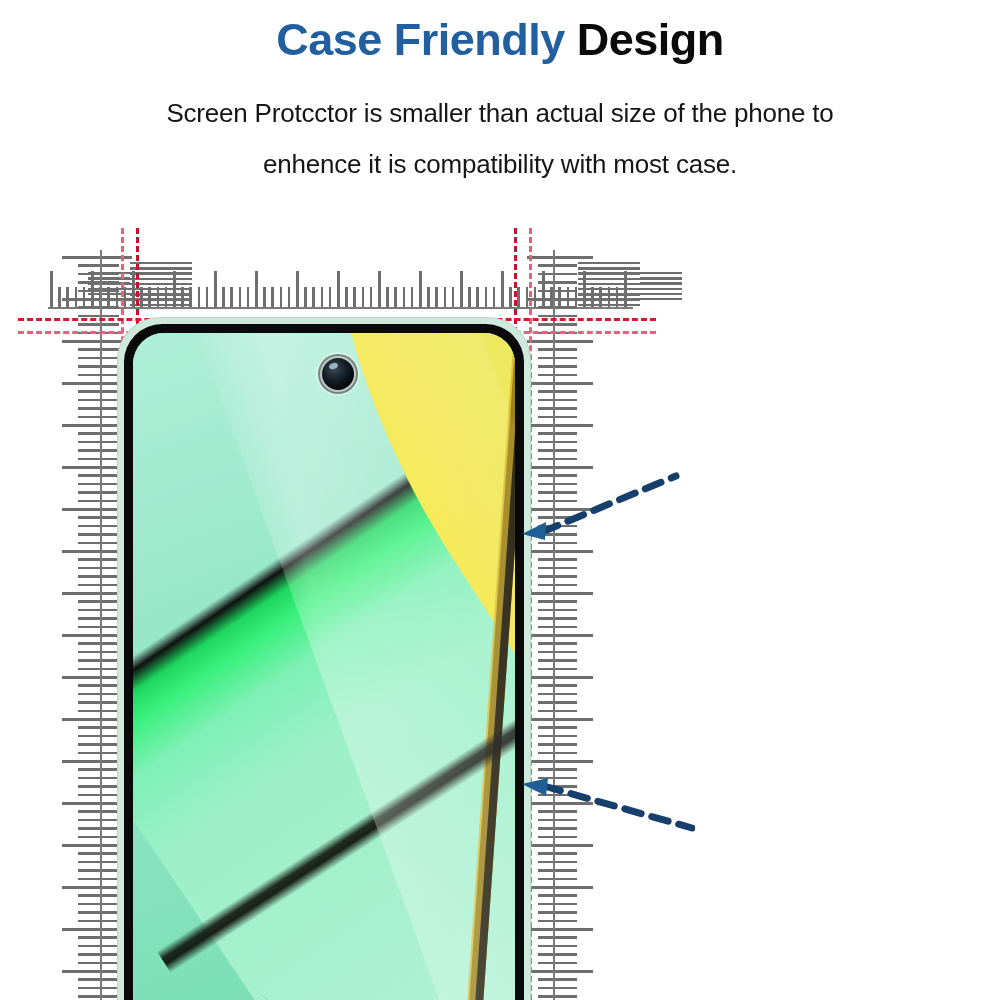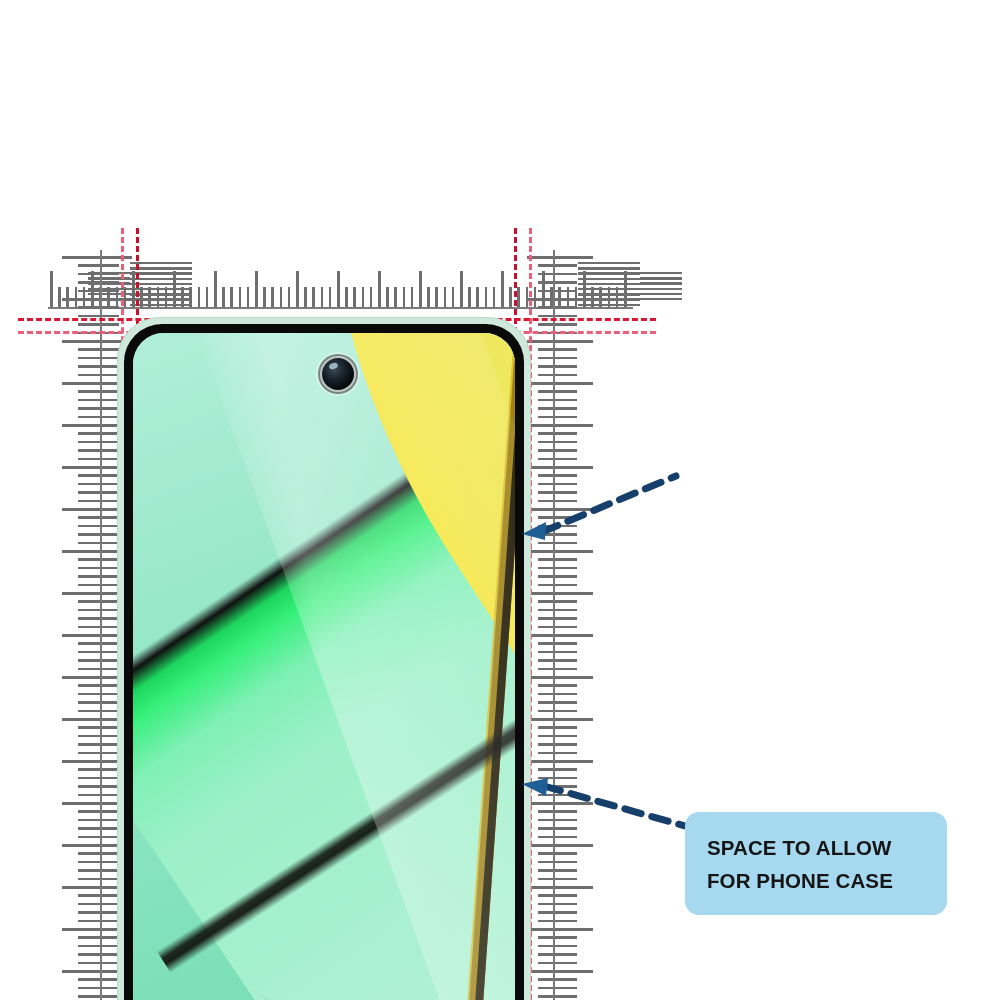--- a/index.html
+++ b/index.html
@@ -274,22 +274,27 @@
   .leader {
     position: absolute;
     pointer-events: none;
   }
 </style>
 </head>
 <body>
 
 <div id="page">
 
+  <div class="title">
+    <span class="blue">Case Friendly</span><span>&nbsp;</span><span class="black">Design</span>
+  </div>
 
   <div class="subtitle">
+    <div>Screen Protcctor is smaller than actual size of the phone to</div>
+    <div>enhence it is compatibility with most case.</div>
   </div>
 
   <div id="ruler-layer">
       <div class="ruler-line" style="left: 48px; top: 307px; width: 585px; height: 2px; background: rgb(122, 122, 122);"></div>
       <div class="tick" style="left: 50px; top: 271px; width: 2.6px; height: 36px; background: rgb(110, 110, 110);"></div>
       <div class="tick" style="left: 58.2px; top: 287px; width: 2.6px; height: 20px; background: rgb(110, 110, 110);"></div>
       <div class="tick" style="left: 66.4px; top: 287px; width: 2.6px; height: 20px; background: rgb(110, 110, 110);"></div>
       <div class="tick" style="left: 74.6px; top: 287px; width: 2.6px; height: 20px; background: rgb(110, 110, 110);"></div>
       <div class="tick" style="left: 82.8px; top: 287px; width: 2.6px; height: 20px; background: rgb(110, 110, 110);"></div>
       <div class="tick" style="left: 91px; top: 271px; width: 2.6px; height: 36px; background: rgb(110, 110, 110);"></div>
@@ -776,17 +781,14 @@
     <line x1="22" y1="62" x2="156" y2="6" stroke="#16406b" stroke-width="7" stroke-dasharray="17 11" stroke-linecap="round"></line>
     <polygon points="2,64 26,52 25,70" fill="#1f5f96"></polygon>
   </svg>
 
   <svg class="leader" style="left:520px; top:778px;" width="175" height="56" viewBox="0 0 175 56">
     <line x1="24" y1="8" x2="172" y2="50" stroke="#16406b" stroke-width="7" stroke-dasharray="17 11" stroke-linecap="round"></line>
     <polygon points="2,6 28,0 26,18" fill="#1f5f96"></polygon>
   </svg>
 
 
-  <div class="callout" id="callout-2">
-    <span>SPACE TO ALLOW FOR PHONE CASE</span>
-  </div>
 
 </div>
 
 </body></html>

